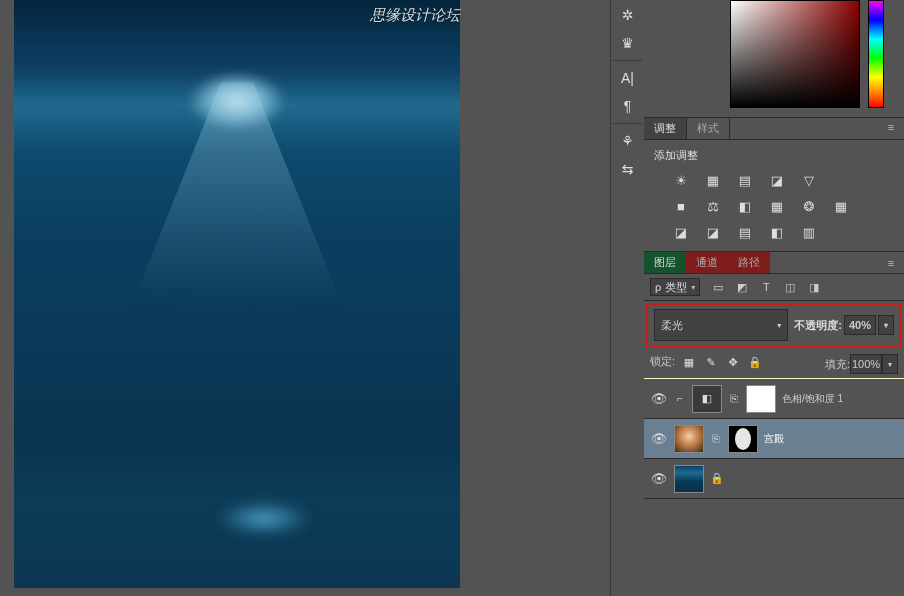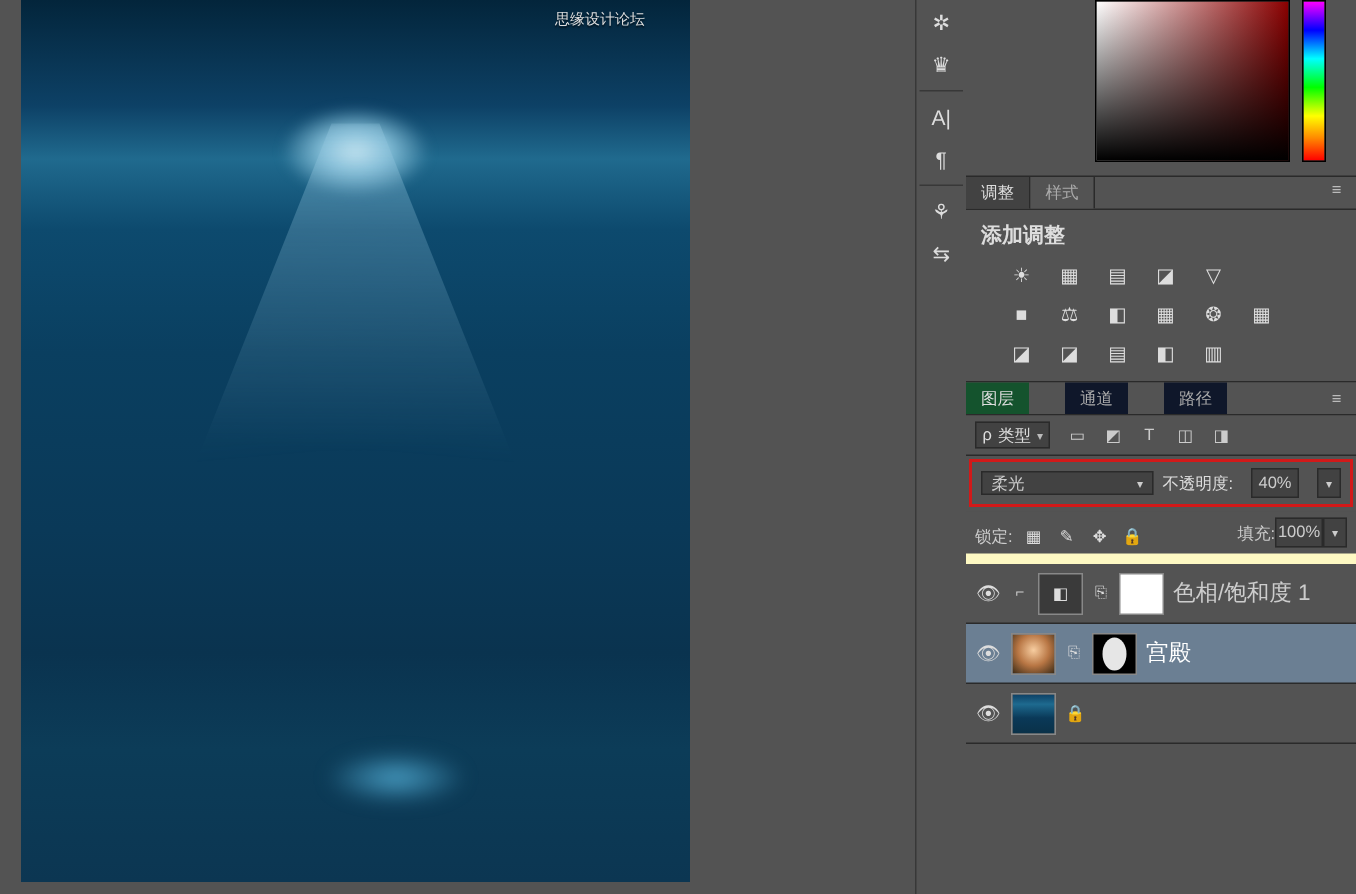--- a/index.html
+++ b/index.html
@@ -39,79 +39,79 @@
     filter: blur(4px);
   }
   .artwork::after{content:"";position:absolute;left:46%;bottom:9%;width:90px;height:33px;background:radial-gradient(ellipse at center,#4aa0c6 0%,rgba(40,120,160,0) 75%);filter:blur(6px);}
   .rays{position:absolute;left:50%;top:14%;transform:translateX(-50%);width:320px;height:360px;background:
     linear-gradient(185deg, rgba(150,200,224,0.25) 0%, rgba(0,0,0,0) 60%),
     linear-gradient(175deg, rgba(150,200,224,0.22) 0%, rgba(0,0,0,0) 60%);
     clip-path: polygon(45% 0, 55% 0, 100% 100%, 0 100%);
     filter: blur(2px);
   }
 
-  .watermark{position:absolute;top:6px;left:370px;color:#ddd;font-size:10px;text-shadow:0 1px 1px rgba(0,0,0,0.6);}
+  .watermark{position:absolute;top:6px;left:370px;color:#ddd;font-size:15px;text-shadow:0 1px 1px rgba(0,0,0,0.6);font-style:italic;}
   .watermark-url{position:absolute;top:9px;right:10px;color:#eee;font-size:9px;letter-spacing:0.5px;}
 
   
   .toolbar-strip{position:absolute;left:610px;top:0;width:34px;height:596px;background:#535353;border-left:1px solid #383838;}
   .tool-icon{width:28px;height:26px;margin:2px auto;display:flex;align-items:center;justify-content:center;color:#ddd;font-size:14px;border:1px solid transparent;border-radius:2px;}
   .divider{height:1px;background:#383838;margin:4px 2px;}
 
   .panels{position:absolute;left:644px;top:0;width:260px;height:596px;background:#535353;}
   
   .color-panel{position:relative;width:260px;height:118px;background:#535353;border-bottom:1px solid #2a2a2a;}
   .color-field{position:absolute;left:86px;top:0;width:130px;height:108px;background:linear-gradient(to top,#000 0%,rgba(0,0,0,0) 100%),linear-gradient(to right,#fff 0%,rgba(255,0,0,0) 0%),#7a0000;background:linear-gradient(to top,#000,rgba(255,0,0,0)),linear-gradient(to right,#fff,#8b0000);border:1px solid #000;}
   .hue-slider{position:absolute;left:224px;top:0;width:16px;height:108px;background:linear-gradient(180deg,#f0f,#00f 18%,#0ff 36%,#0f0 54%,#ff0 72%,#f80 86%,#f00 100%);border:1px solid #000;}
 
   .tab-row{display:flex;align-items:flex-start;height:22px;background:#535353;border-bottom:1px solid #2a2a2a;}
   .tab{padding:3px 10px;background:#424242;color:#ddd;border-right:1px solid #2a2a2a;cursor:pointer;}
   .tab.inactive{background:#535353;color:#aaa;}
   .panel-menu{margin-left:auto;width:18px;height:18px;display:flex;align-items:center;justify-content:center;color:#bbb;margin-right:4px;}
 
   .adjust-panel{background:#535353;padding:6px 10px 10px;border-bottom:1px solid #2a2a2a;}
-  .adjust-title{margin:2px 0 8px;font-size:14px;color:#ddd;font-weight:bold;}
+  .adjust-title{margin:2px 0 8px;font-size:11px;color:#ddd;}
   .adjust-rows{display:flex;flex-direction:column;gap:8px;padding-left:18px;}
   .adjust-row{display:flex;gap:14px;}
   .ai{width:18px;height:18px;display:flex;align-items:center;justify-content:center;color:#ddd;font-size:13px;}
 
   
   .layers-head{display:flex;align-items:center;height:22px;border-bottom:1px solid #2a2a2a;background:#535353;}
   .ltab{padding:3px 10px;color:#ddd;background:#14532d;cursor:pointer;}
-  .ltab.inactive{background:#0f172a;color:#aaa;margin-left:24px;}
+  .ltab.inactive{background:#7f1d1d;color:#aaa;}
   .filter-row{display:flex;align-items:center;gap:4px;padding:4px 6px;background:#535353;border-bottom:1px solid #2a2a2a;}
   .mini-select{display:flex;align-items:center;background:#424242;border:1px solid #2a2a2a;height:18px;padding:0 4px;gap:4px;color:#ddd;}
   .mini-select .caret{font-size:8px;color:#bbb;}
   .filter-icons{display:flex;gap:8px;margin-left:6px;color:#ccc;}
   .fi{width:16px;text-align:center;}
 
   .red-row{display:flex;align-items:center;gap:6px;padding:4px 6px;border:2px solid #d21919;background:#535353;margin:2px 2px 3px;}
-  .blend-select{flex:1;display:flex;align-items:center;justify-content:space-between;background:#424242;border:1px solid #2a2a2a;height:16px;padding:0 6px;}
-  .opacity-group{display:flex;align-items:center;gap:12px;}
+  .blend-select{flex:1;display:flex;align-items:center;justify-content:space-between;background:#424242;border:1px solid #2a2a2a;height:32px;padding:0 6px;}
+  .opacity-group{display:flex;align-items:center;gap:2px;font-weight:bold;}
   .opa-label{color:#ddd;}
   .opa-field{width:32px;height:20px;display:flex;align-items:center;justify-content:center;border:1px solid #2a2a2a;background:#424242;}
   .opa-caret{width:16px;height:20px;display:flex;align-items:center;justify-content:center;background:#424242;border:1px solid #2a2a2a;font-size:8px;}
 
-  .lock-row{display:flex;align-items:flex-end;gap:6px;padding:4px 6px;border-bottom:7px solid #fef9c3;background:#535353;}
+  .lock-row{display:flex;align-items:flex-start;gap:6px;padding:4px 6px;border-bottom:1px solid #fef9c3;background:#535353;}
   .lock-icons{display:flex;gap:6px;}
   .li{width:16px;height:16px;display:flex;align-items:center;justify-content:center;color:#ddd;font-size:11px;}
   .fill-group{margin-left:auto;display:flex;align-items:center;gap:0;}
 
   .layer-list{background:#535353;}
   .layer{display:flex;align-items:center;gap:6px;height:40px;padding:0 6px;border-bottom:1px solid #2a2a2a;}
   .layer.selected{background:#6b7f93;color:#fff;}
   .eye{width:18px;text-align:center;color:#ddd;font-size:13px;}
   .thumb{width:30px;height:28px;border:1px solid #888;}
   .link-icon{width:12px;text-align:center;font-size:10px;color:#ddd;}
   .mask{width:30px;height:28px;border:1px solid #888;background:#fff;}
   .mask.black{background:#000;position:relative;}
   .mask.black::after{content:"";position:absolute;left:50%;top:50%;transform:translate(-50%,-50%);width:16px;height:22px;background:#e6e6e6;border-radius:50%/50%;}
   .adj-icon{width:30px;height:28px;border:1px solid #888;background:#3a3a3a;display:flex;align-items:center;justify-content:center;color:#ddd;}
   .adj-i{width:12px;text-align:center;font-size:10px;}
-  .layer-name{flex:1;font-size:15px;}
+  .layer-name{flex:1;font-size:10px;}
   .lock-end{color:#ddd;font-size:11px;margin-right:4px;}
   .thumb.pal{background:radial-gradient(circle at 50% 40%,#f7cda0 0%,#b87644 50%,#3a2a16 100%);}
   .thumb.bg{background:linear-gradient(180deg,#0d4166 0%,#1e6a8f 25%,#0a3958 60%,#0a3148 100%);}
 </style>
 </head>
 <body>
 
 <div class="canvas-area">
   <div class="artwork">
     <div class="rays"></div>

